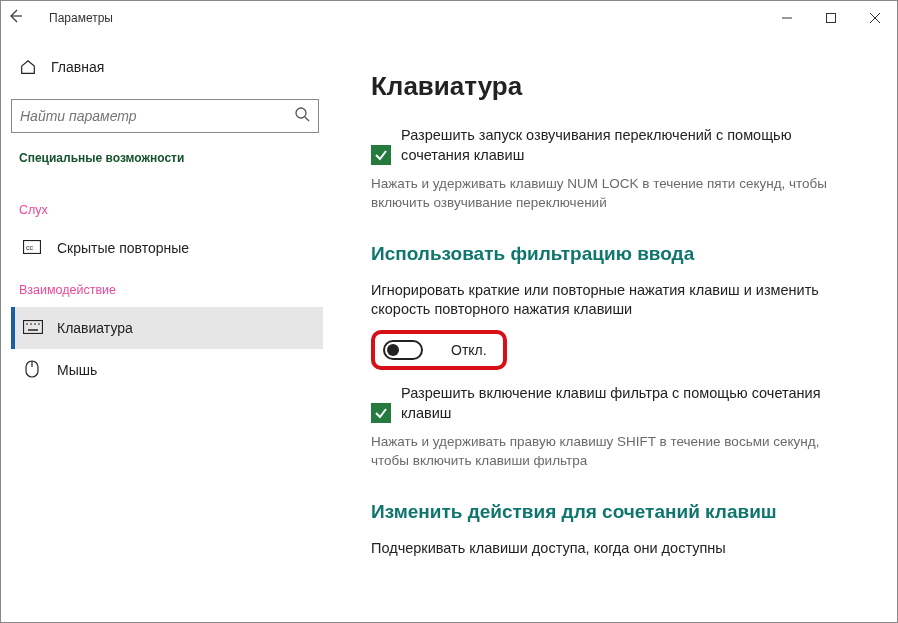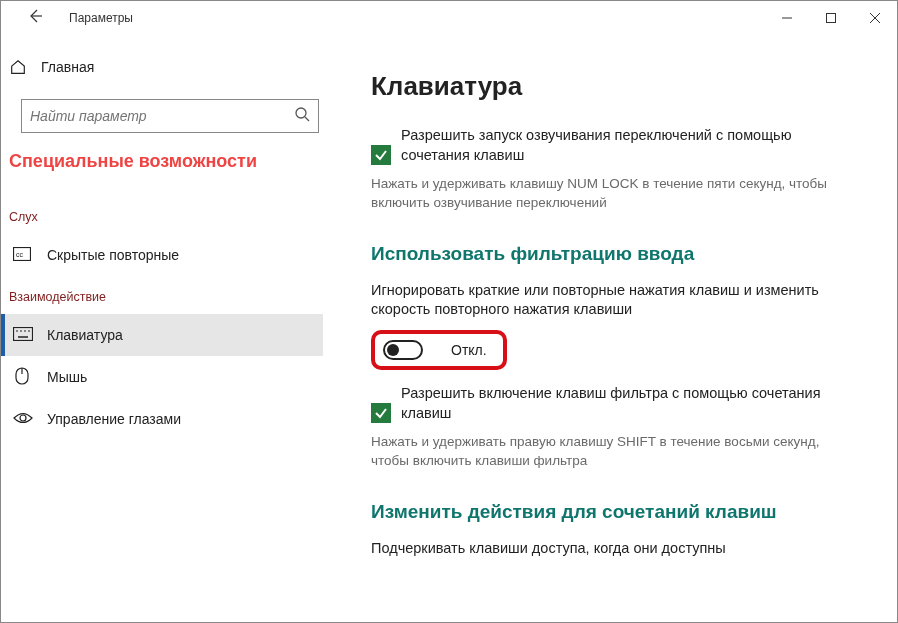--- a/index.html
+++ b/index.html
@@ -3,44 +3,44 @@
 <meta charset="utf-8">
 <style>
   * { box-sizing: border-box; margin: 0; padding: 0; font-family: "Segoe UI", Tahoma, sans-serif; }
   html, body { width: 898px; height: 623px; overflow: hidden; }
   .window {
     width: 898px; height: 623px; background: #fff; border: 1px solid #888;
     display: flex; flex-direction: column; position: relative;
   }
   .titlebar {
     height: 34px; display: flex; align-items: center; justify-content: space-between;
-    padding-left: 20px;
+    padding-left: 0;
     text-align: center;
   }
   .titlebar-left { display: flex; align-items: center; gap: 20px; }
   .titlebar-title { font-size: 12px; color: #333; }
   .back-arrow { font-size: 16px; color: #333; padding: 2px 6px; cursor: default; }
   .win-controls { display: flex; }
   .win-btn { width: 44px; height: 32px; display:flex; align-items:center; justify-content:center; font-size:13px; color:#333; }
   .win-btn svg { width:10px; height:10px; }
   .body { flex:1; display:flex; overflow:hidden; }
-  .sidebar { width: 328px; padding: 14px 6px 0 0; overflow:hidden; }
+  .sidebar { width: 328px; padding: 14px 6px 0 10px; overflow:hidden; }
   .home-row { display:flex; align-items:center; gap:14px; height: 36px; padding-left:8px; font-size:14px; color:#222; }
   .home-row .icon { width:18px; height:18px; display:flex; align-items:center; justify-content:center; }
   .search-wrap { margin: 14px 4px 18px 0; }
   .search {
     display:flex; align-items:center; border:1px solid #888; background:#fff;
-    height: 34px; padding: 0 8px; margin-left: 20px;
+    height: 34px; padding: 0 8px;
   }
   .search input {
     flex:1; border:none; outline:none; font-size:14px; font-style: italic; color:#777; background:transparent;
   }
   .search .sicon { color:#555; }
-  .section-current { font-size:18px; font-weight:600; color:#ef4444; padding: 0 0 24px 8px; }
-  .group-label { font-size:12.5px; color:#7f1d1d; padding: 14px 0 10px 8px; }
+  .section-current { font-size:12px; font-weight:600; color:#14532d; padding: 0 0 24px 8px; }
+  .group-label { font-size:12.5px; color:#ec4899; padding: 14px 0 10px 8px; }
   .nav-item {
     display:flex; align-items:center; gap:16px; height:42px; padding-left:8px;
     font-size:14px; color:#222; border-left:4px solid transparent;
   }
   .nav-item.active { background:#e6e6e6; border-left:4px solid #1e5ea8; }
   .nav-icon { width:18px; text-align:center; color:#222; }
   .content { flex:1; padding: 36px 40px 0 42px; overflow:hidden; }
   h1.page-title { font-size:26px; font-weight:600; color:#222; margin-bottom: 24px; }
   .check-row { display:flex; align-items:flex-end; gap:10px; margin-bottom:10px; }
   .checkbox {
@@ -157,29 +157,20 @@
       <div class="nav-item">
         <span class="nav-icon">
           <svg width="14" height="18" viewBox="0 0 14 18">
               <rect x="1" y="1" width="12" height="16" rx="6" stroke="#222" stroke-width="1.2" fill="none"></rect>
               <line x1="7" y1="1" x2="7" y2="7" stroke="#222" stroke-width="1.2"></line>
             </svg>
         </span>
         <span>Мышь</span>
       </div>
 
-      <div class="nav-item">
-        <span class="nav-icon">
-          <svg width="20" height="14" viewBox="0 0 20 14">
-              <path d="M1 7 Q10 -2 19 7 Q10 16 1 7 Z" stroke="#222" stroke-width="1.2" fill="none"></path>
-              <circle cx="10" cy="7" r="3" stroke="#222" stroke-width="1.2" fill="none"></circle>
-            </svg>
-        </span>
-        <span>Управление глазами</span>
-      </div>
 
     </div>
 
     <div class="content">
       <h1 class="page-title">Клавиатура</h1>
 
       <div class="check-row">
         <div class="checkbox">
           <svg viewBox="0 0 14 14">
               <polyline points="2,7 6,11 12,3"></polyline>

